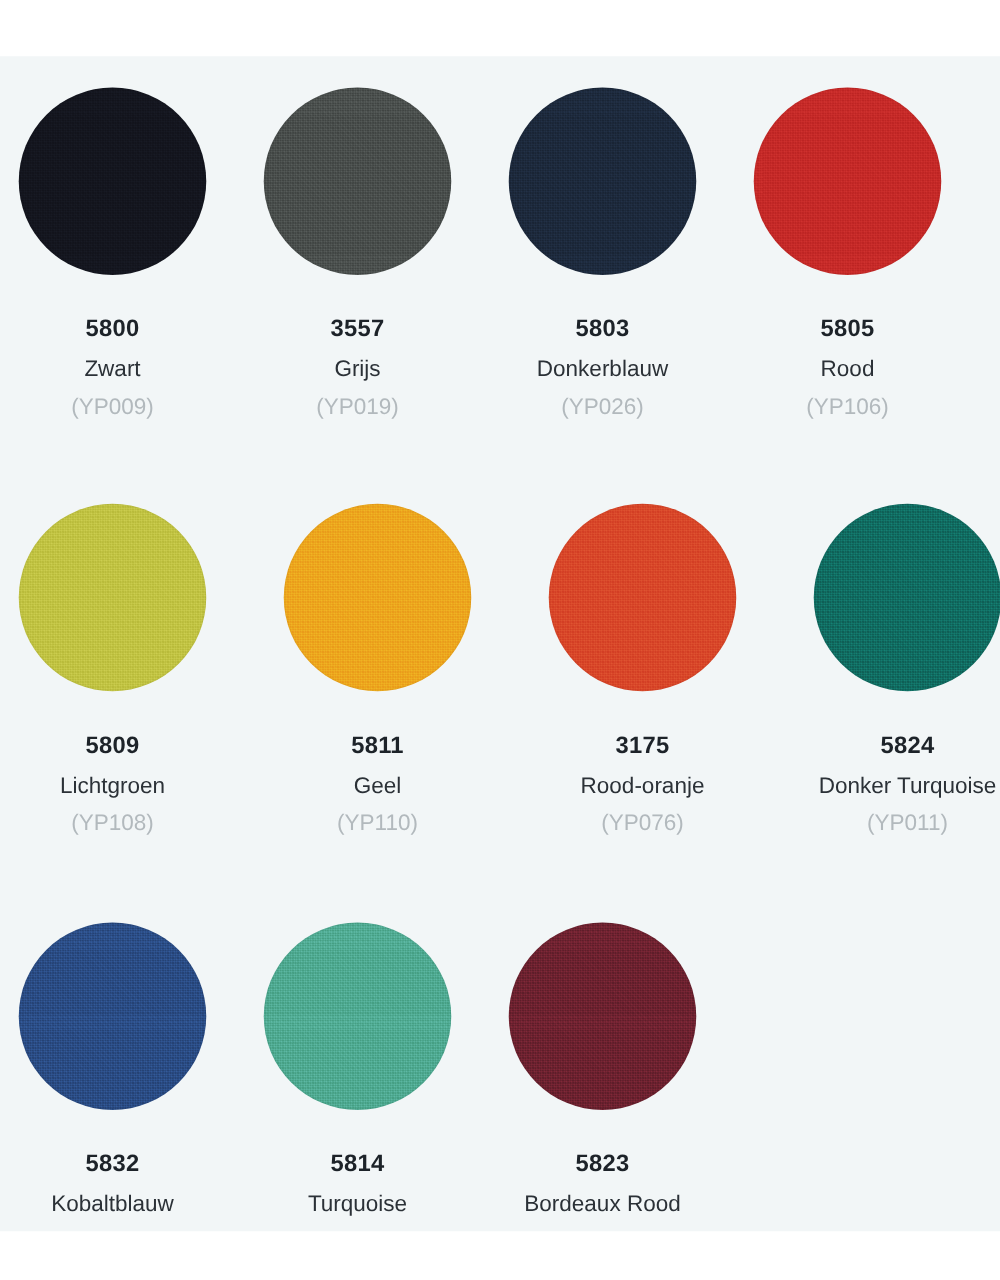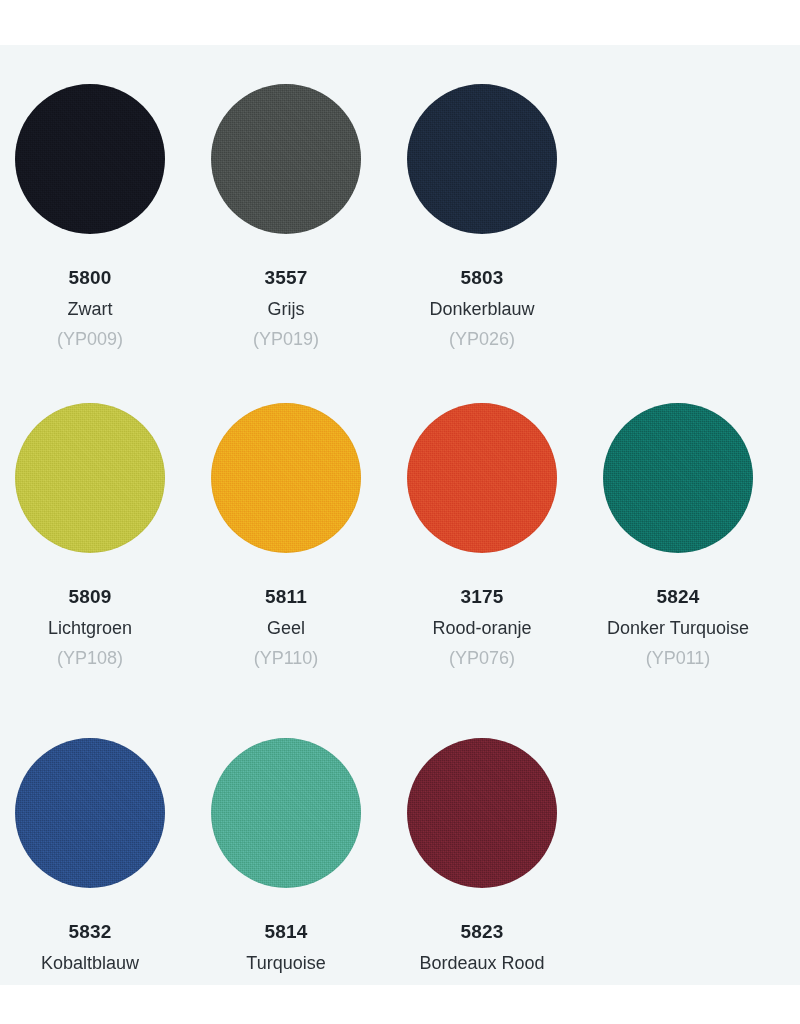--- a/index.html
+++ b/index.html
@@ -33,22 +33,22 @@
     top: 0;
     width: 800px;
   }
   .swatch-row {
     position: absolute;
     left: 0;
     width: 800px;
     height: 335px;
     display: flex;
   }
-  .swatch-row.r0 { top: 16px; }
-  .swatch-row.r1 { top: 335px; }
+  .swatch-row.r0 { top: 2px; }
+  .swatch-row.r1 { top: 335px; gap: 16px; }
   .swatch-row.r2 { top: 670px; }
 
   .swatch-cell {
     width: 196px;
     flex: 0 0 196px;
     display: flex;
     flex-direction: column;
     align-items: center;
   }
   
@@ -148,20 +148,28 @@
         <div class="swatch-ref">(YP019)</div>
       </div>
       <div class="swatch-cell">
         <div class="swatch-disc-wrap">
           <div class="swatch-disc" style="background: rgb(29, 42, 61);"></div>
         </div>
         <div class="swatch-code">5803</div>
         <div class="swatch-name">Donkerblauw</div>
         <div class="swatch-ref">(YP026)</div>
       </div>
+      <div class="swatch-cell">
+        <div class="swatch-disc-wrap">
+          <div class="swatch-disc" style="background: rgb(198, 42, 40);"></div>
+        </div>
+        <div class="swatch-code">5805</div>
+        <div class="swatch-name">Rood</div>
+        <div class="swatch-ref">(YP106)</div>
+      </div>
     </div>
 
     <div class="swatch-row r1">
       <div class="swatch-cell">
         <div class="swatch-disc-wrap">
           <div class="swatch-disc" style="background: rgb(194, 196, 68);"></div>
         </div>
         <div class="swatch-code">5809</div>
         <div class="swatch-name">Lichtgroen</div>
         <div class="swatch-ref">(YP108)</div>

